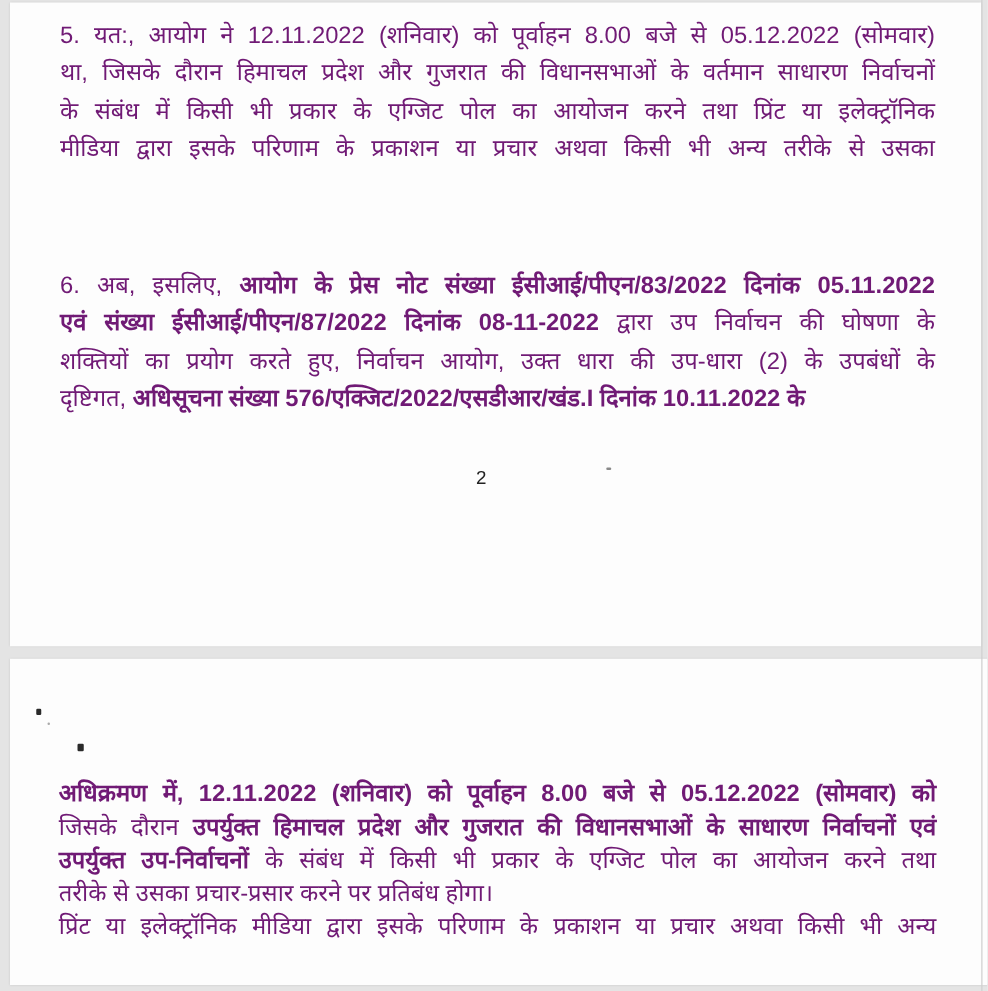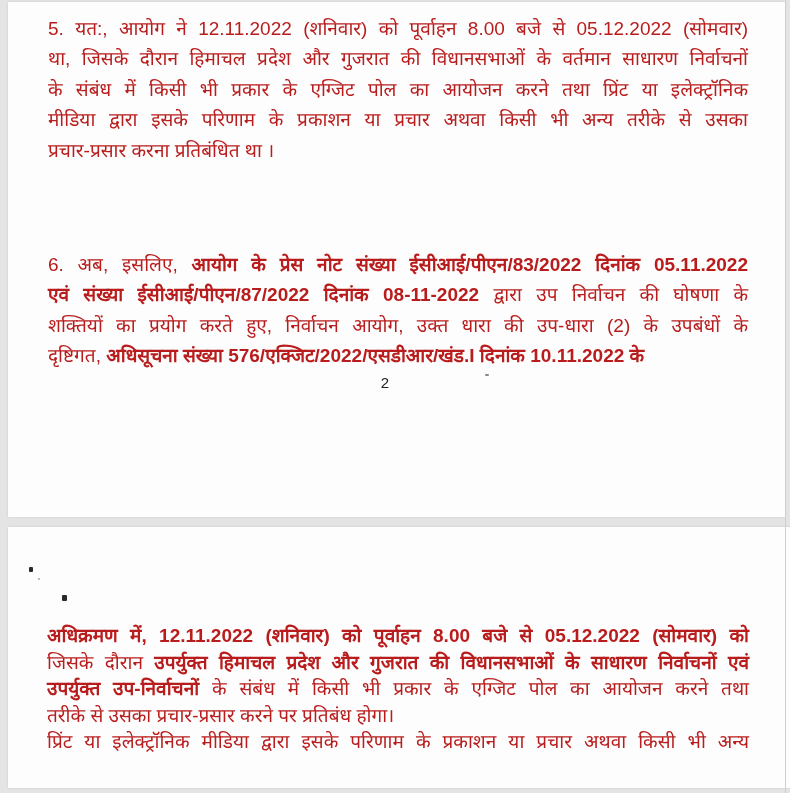--- a/index.html
+++ b/index.html
@@ -19,27 +19,27 @@
     position: absolute;
     left: 8px;
     width: 777px;
     background: #fdfdfd;
     box-shadow: 0 0 2px rgba(0,0,0,0.12);
   }
   .page-1 { top: 2px; height: 515px; }
   .page-2 { top: 527px; height: 261px; padding-left: 17px; }
   .para {
     position: absolute;
-    color: #b91c1c;
+    color: #701a75;
     font-size: 19px;
   }
   .page-1 .para { left: 40px; width: 700px; line-height: 30.4px; }
   .page-2 .para { left: 39px; width: 702px; line-height: 26.6px; }
   .para-5 { top: 12px; }
-  .para-6 { top: 212px; margin-top: 36px; }
+  .para-6 { top: 212px; }
   .para-p2 { top: 96px; }
   .line {
     text-align: justify;
     text-align-last: justify;
     white-space: normal;
   }
   .line.last {
     text-align-last: left;
   }
   .seg { font-weight: 400; }
@@ -72,21 +72,20 @@
 <body>
 
 <div class="viewport">
 
   <div class="page page-1">
     <div class="para para-5">
         <div class="line"><span class="seg">5.    यत:, आयोग ने 12.11.2022 (शनिवार) को पूर्वाहन 8.00 बजे से 05.12.2022 (सोमवार)</span></div>
         <div class="line"><span class="seg">था, जिसके दौरान हिमाचल प्रदेश और गुजरात की विधानसभाओं के वर्तमान साधारण निर्वाचनों</span></div>
         <div class="line"><span class="seg">के संबंध में किसी भी प्रकार के एग्जिट पोल का आयोजन करने तथा प्रिंट या इलेक्ट्रॉनिक</span></div>
         <div class="line"><span class="seg">मीडिया द्वारा इसके परिणाम के प्रकाशन या प्रचार अथवा किसी भी अन्य तरीके से उसका</span></div>
-        <div class="line last"><span class="seg">प्रचार-प्रसार करना प्रतिबंधित था ।</span></div>
       </div>
 
     <div class="para para-6">
         <div class="line"><span class="seg">6.    अब, इसलिए, </span><span class="seg bold">आयोग के प्रेस नोट संख्या ईसीआई/पीएन/83/2022 दिनांक 05.11.2022</span></div>
         <div class="line"><span class="seg bold">एवं संख्या ईसीआई/पीएन/87/2022 दिनांक 08-11-2022</span><span class="seg"> द्वारा उप निर्वाचन की घोषणा के</span></div>
         <div class="line"><span class="seg">शक्तियों का प्रयोग करते हुए, निर्वाचन आयोग, उक्त धारा की उप-धारा (2) के उपबंधों के</span></div>
         <div class="line last"><span class="seg">दृष्टिगत, </span><span class="seg bold">अधिसूचना संख्या 576/एक्जिट/2022/एसडीआर/खंड.I दिनांक 10.11.2022 के</span></div>
       </div>
 
     <div class="page-number">2</div>

